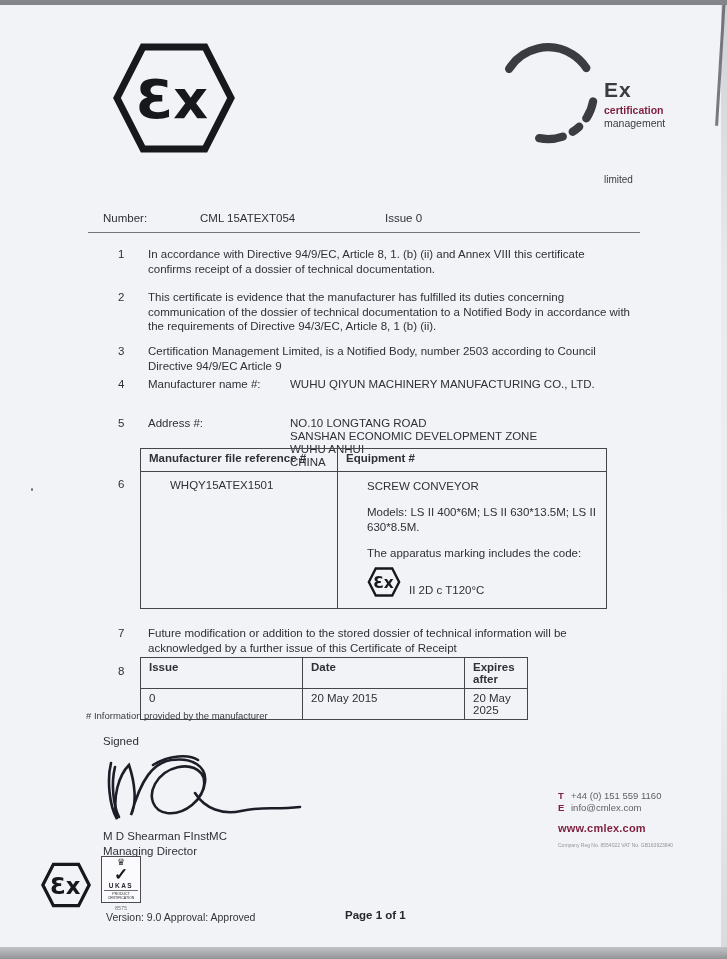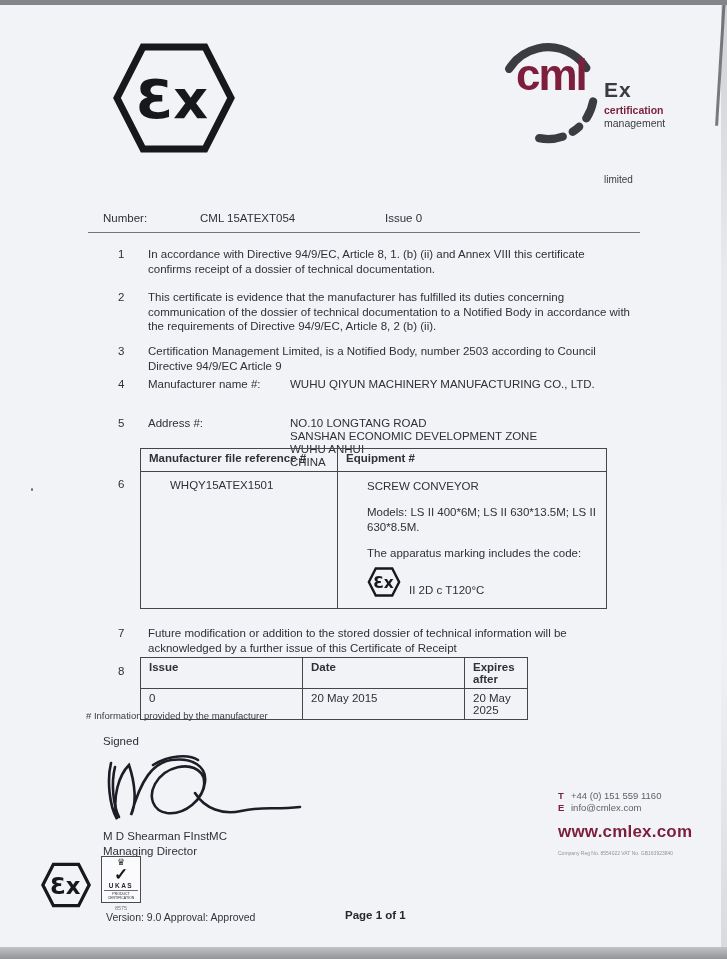--- a/index.html
+++ b/index.html
@@ -86,61 +86,60 @@
 
   .version-line{position:absolute;left:106px;top:911px;font-size:10.5px;color:#34353c;}
   .page-count{position:absolute;left:345px;top:909px;font-size:11.5px;font-weight:bold;color:#26272d;}
 
   
   .contact{position:absolute;left:558px;top:780px;width:165px;font-size:9.5px;color:#5d5e66;}
   .contact-addr div{height:13px;line-height:13px;}
   .contact-row{display:flex;margin-top:1px;}
   .contact-rows{margin-top:10px;}
   .contact-key{width:13px;font-weight:bold;color:#7c1e3c;}
-  .contact-site{margin-top:9px;font-size:17px;font-weight:bold;color:#7c1e3c;letter-spacing:.2px;}
+  .contact-site{margin-top:9px;font-size:11px;font-weight:bold;color:#7c1e3c;letter-spacing:.2px;}
   .contact-reg{margin-top:8px;font-size:5px;color:#94959b;white-space:nowrap;}
 </style>
 </head>
 <body>
 
 <div class="page">
 
   <div class="ex-logo-top">
     <svg width="128" height="112" viewBox="0 0 128 112">
       <polygon class="hex-ink" points="33,5 95,5 121,56 95,107 33,107 7,56" stroke-width="7"></polygon>
       <text class="hex-text" x="62" y="76" text-anchor="middle" font-size="54">Ɛx</text>
     </svg>
   </div>
 
   <div class="cml-logo">
     <svg class="cml-arc" width="114" height="110" viewBox="0 0 120 120">
       <circle cx="60" cy="58" r="50" fill="none" stroke="#3b3c42" stroke-width="9" stroke-linecap="round" stroke-dasharray="100 38 20 12 9 12 26 300" transform="rotate(-148 60 58)"></circle>
     </svg>
-    <div class="cml-word">cml</div>
     <div class="cml-ex">Ex</div>
     <div class="cml-l1">certification</div>
     <div class="cml-l2">management</div>
     <div class="cml-l3">limited</div>
   </div>
 
   <div class="number-row">
     <span class="number-label">Number:</span>
     <span class="number-value">CML 15ATEXT054</span>
     <span class="issue-value">Issue 0</span>
   </div>
   <div class="head-rule"></div>
 
   <div class="clause" style="top:247px;">
     <span class="clause-num">1</span>
     <div class="clause-text">In accordance with Directive 94/9/EC, Article 8, 1. (b) (ii) and Annex VIII this certificate confirms receipt of a dossier of technical documentation.</div>
   </div>
 
   <div class="clause" style="top:290px;">
     <span class="clause-num">2</span>
-    <div class="clause-text">This certificate is evidence that the manufacturer has fulfilled its duties concerning communication of the dossier of technical documentation to a Notified Body in accordance with the requirements of Directive 94/9/EC, Article 8, 2 (b) (ii).</div>
+    <div class="clause-text">This certificate is evidence that the manufacturer has fulfilled its duties concerning communication of the dossier of technical documentation to a Notified Body in accordance with the requirements of Directive 94/3/EC, Article 8, 1 (b) (ii).</div>
   </div>
 
   <div class="clause" style="top:344px;">
     <span class="clause-num">3</span>
     <div class="clause-text">Certification Management Limited, is a Notified Body, number 2503 according to Council Directive 94/9/EC Article 9</div>
   </div>
 
   <div class="clause" style="top:377px;">
     <span class="clause-num">4</span>
     <span class="pair-label">Manufacturer name #:</span>

